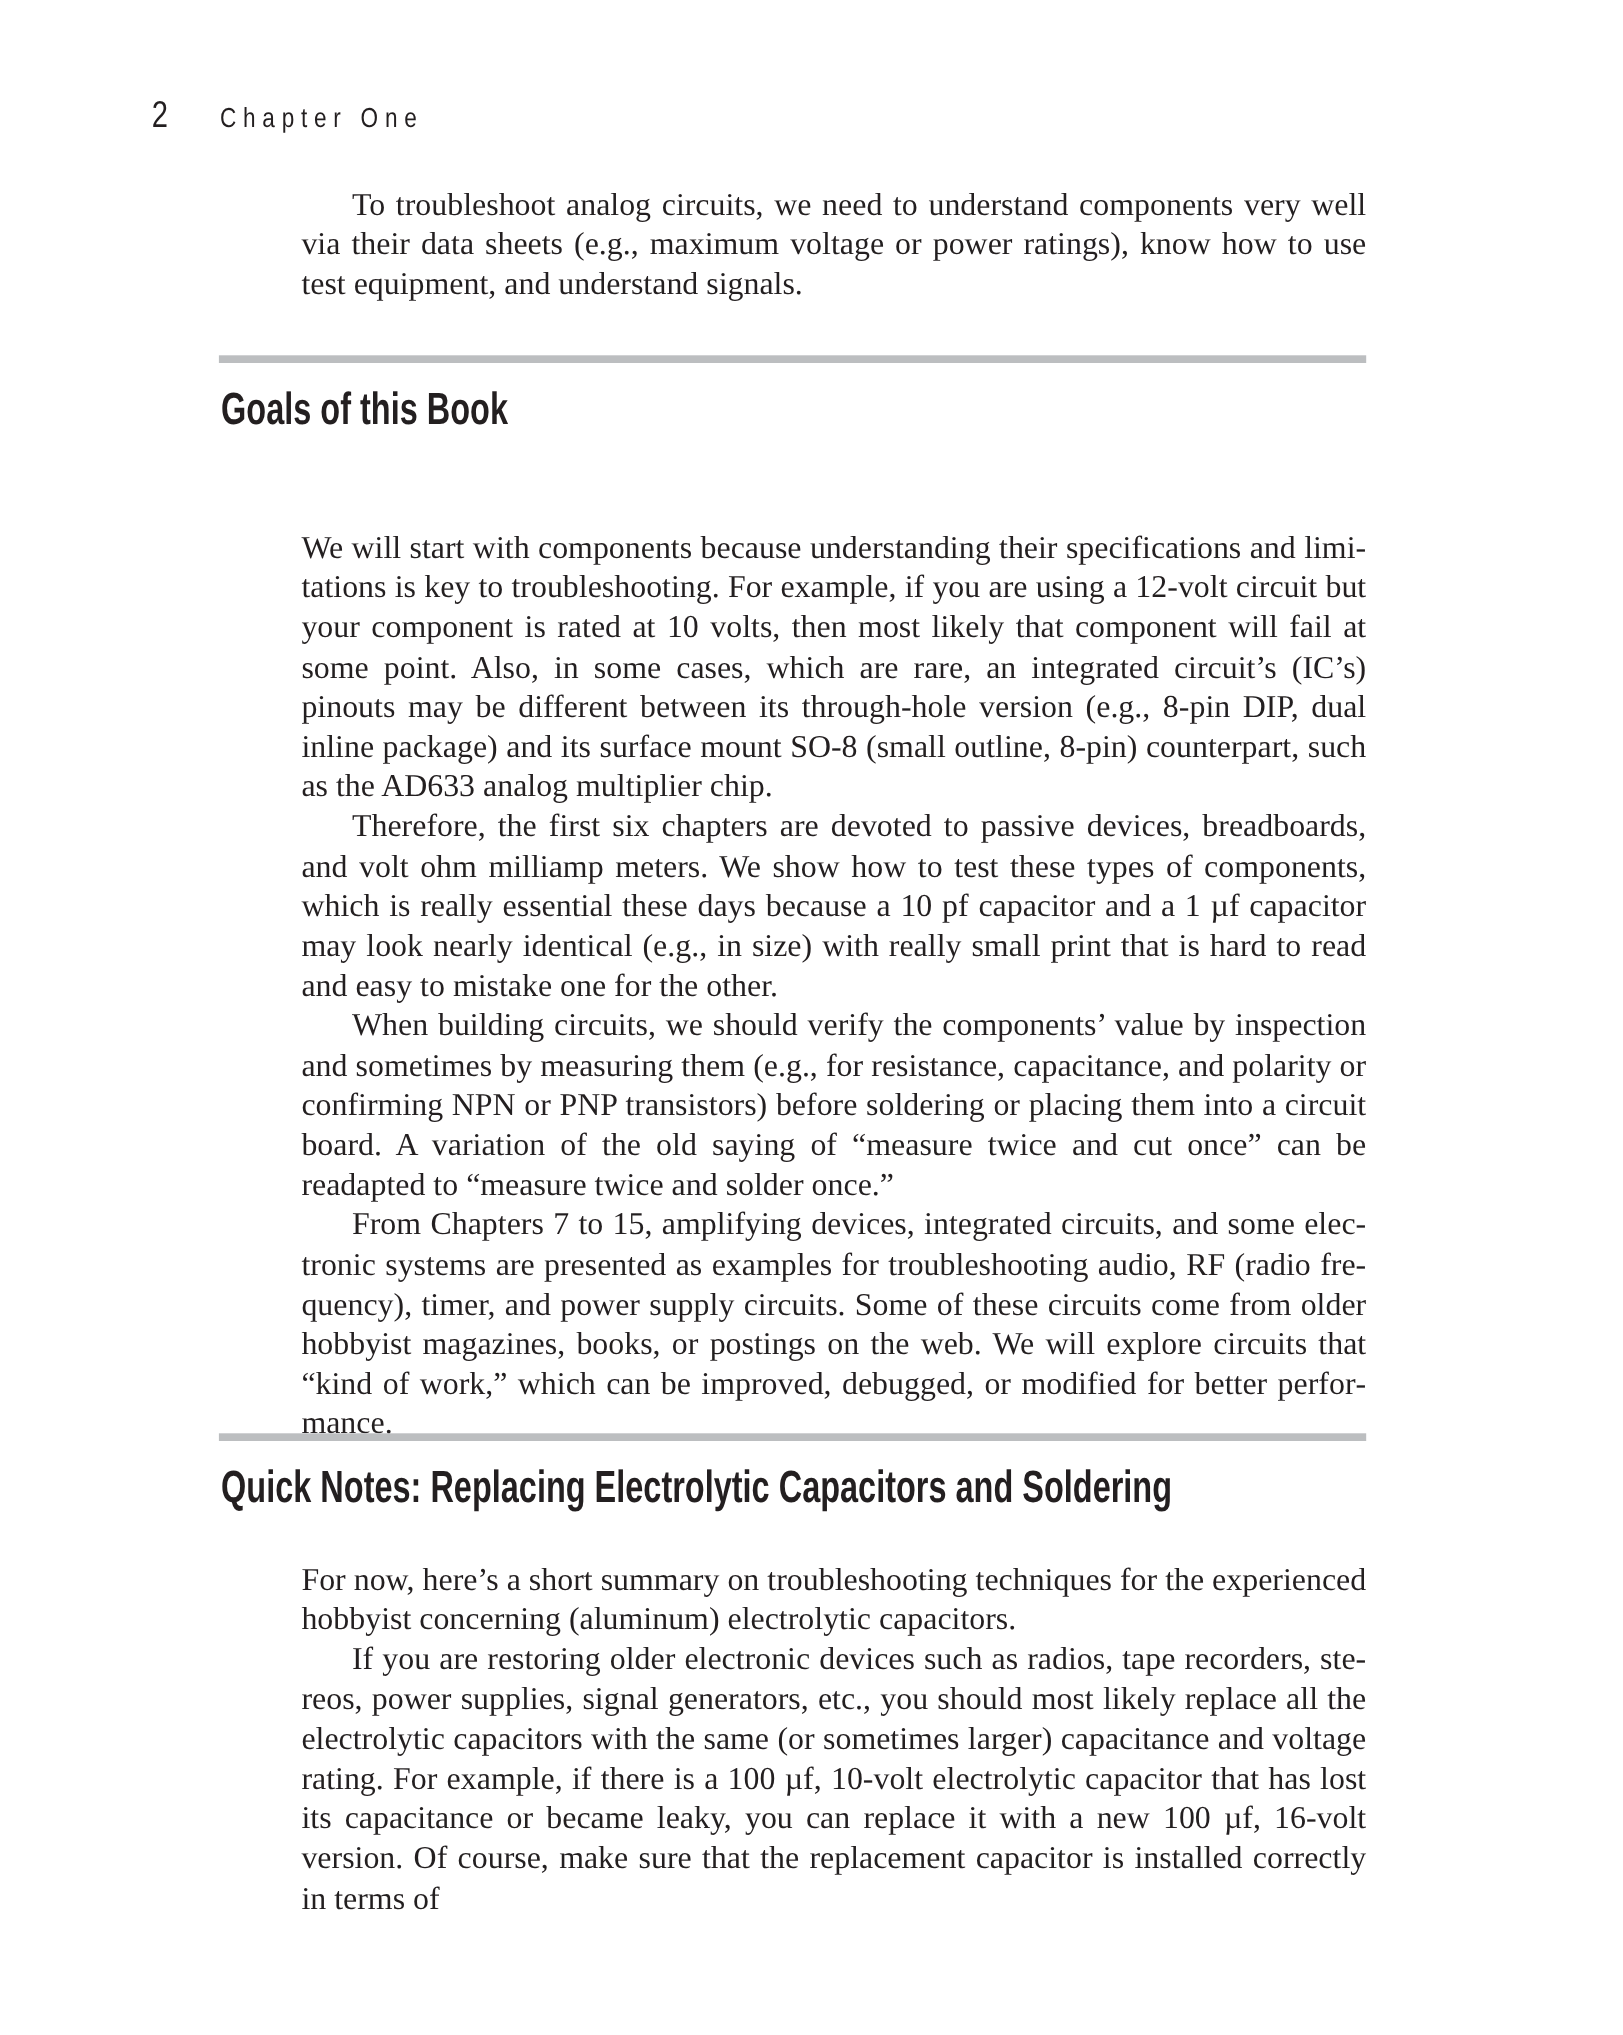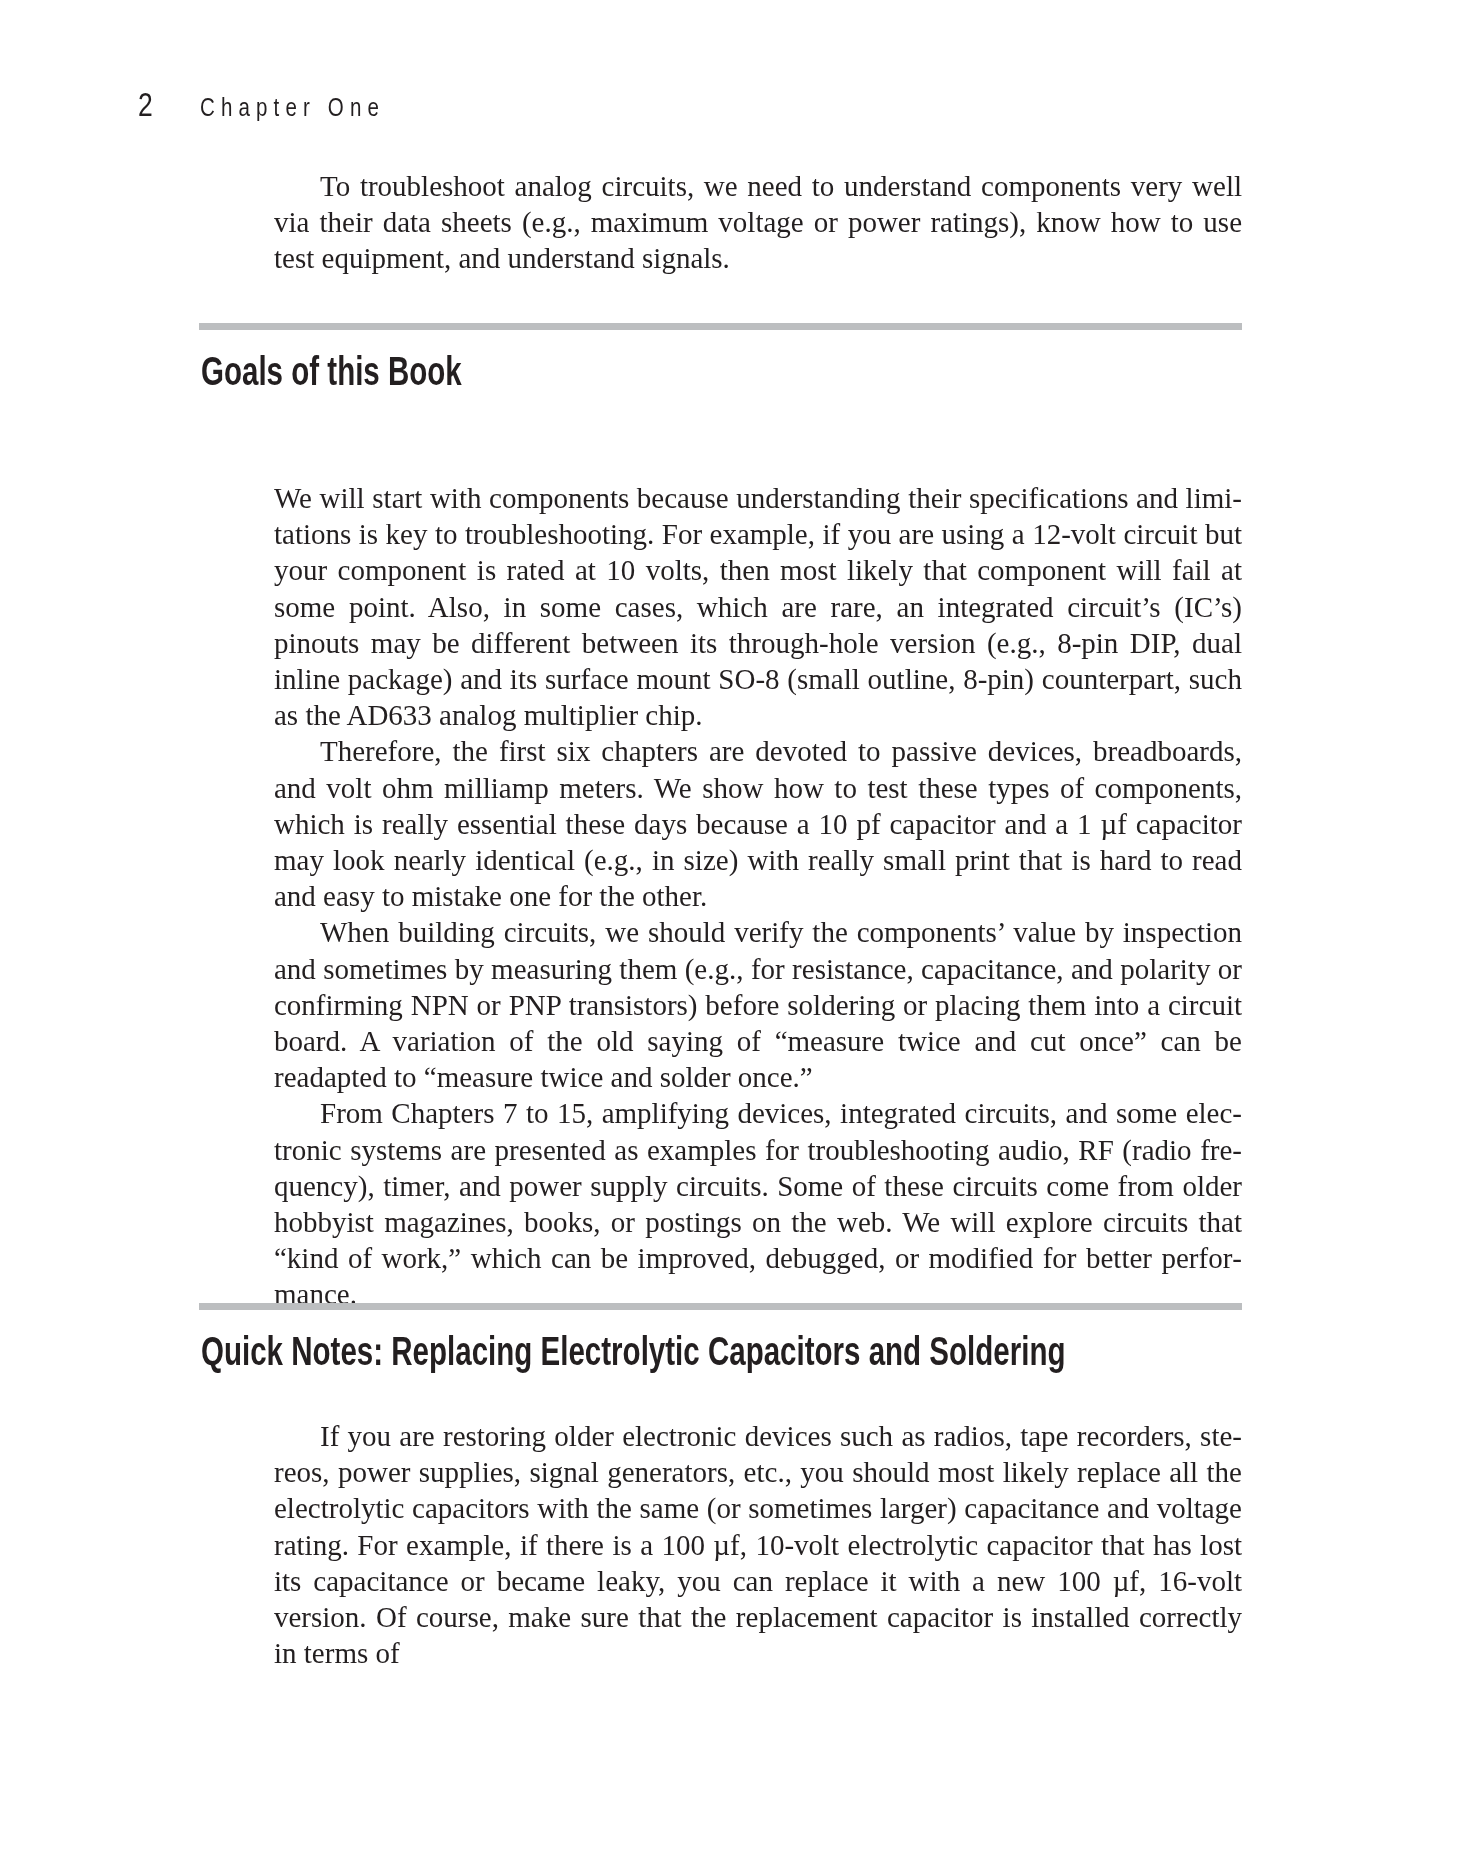--- a/index.html
+++ b/index.html
@@ -95,14 +95,15 @@
   <p>We will start with components because understanding their specifications and limi­tations is key to troubleshooting. For example, if you are using a 12-volt circuit but your component is rated at 10 volts, then most likely that component will fail at some point. Also, in some cases, which are rare, an integrated circuit’s (IC’s) pinouts may be different between its through-hole version (e.g., 8-pin DIP, dual inline package) and its surface mount SO-8 (small outline, 8-pin) counterpart, such as the AD633 analog multiplier chip.</p>
   <p class="indent">Therefore, the first six chapters are devoted to passive devices, breadboards, and volt ohm milliamp meters. We show how to test these types of components, which is really essential these days because a 10 pf capacitor and a 1 µf capacitor may look nearly identical (e.g., in size) with really small print that is hard to read and easy to mistake one for the other.</p>
   <p class="indent">When building circuits, we should verify the components’ value by inspection and sometimes by measuring them (e.g., for resistance, capacitance, and polarity or confirming NPN or PNP transistors) before soldering or placing them into a circuit board. A variation of the old saying of “measure twice and cut once” can be readapted to “measure twice and solder once.”</p>
   <p class="indent">From Chapters 7 to 15, amplifying devices, integrated circuits, and some elec­tronic systems are presented as examples for troubleshooting audio, RF (radio fre­quency), timer, and power supply circuits. Some of these circuits come from older hobbyist magazines, books, or postings on the web. We will explore circuits that “kind of work,” which can be improved, debugged, or modified for better perfor­mance.</p>
 </div>
 
 <div class="rule" style="top:1303px;"></div>
 <div class="heading" style="top:1328px;">Quick Notes: Replacing Electrolytic Capacitors and Soldering</div>
 
 <div class="block" style="top:1418px;">
+  <p>For now, here’s a short summary on troubleshooting techniques for the experienced hobbyist concerning (aluminum) electrolytic capacitors.</p>
   <p class="indent">If you are restoring older electronic devices such as radios, tape recorders, ste­reos, power supplies, signal generators, etc., you should most likely replace all the electrolytic capacitors with the same (or sometimes larger) capacitance and voltage rating. For example, if there is a 100 µf, 10-volt electrolytic capacitor that has lost its capacitance or became leaky, you can replace it with a new 100 µf, 16-volt version. Of course, make sure that the replacement capacitor is installed correctly in terms of</p>
 </div>
 
 </body></html>

